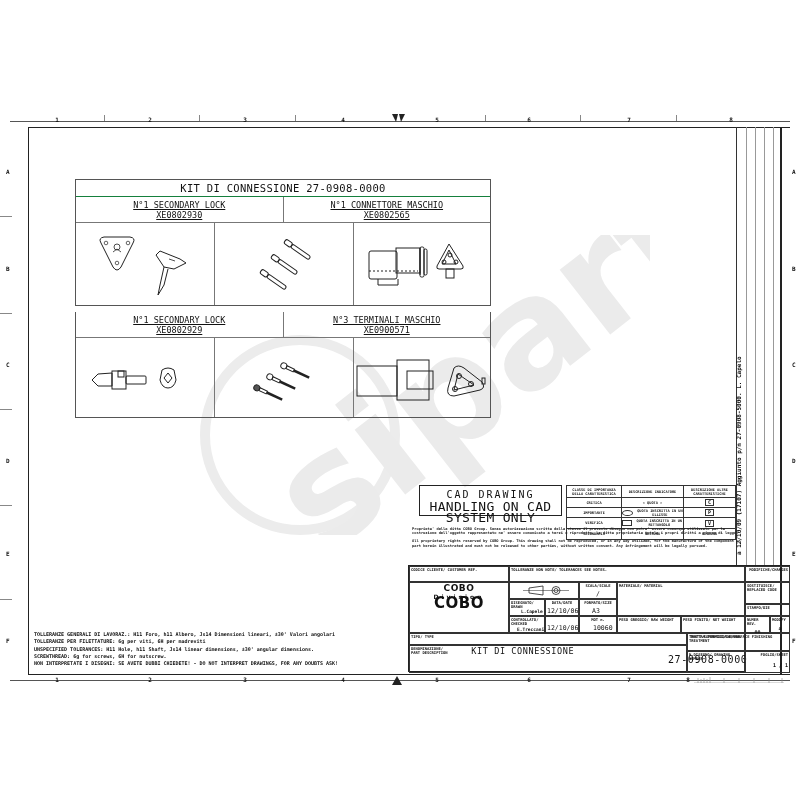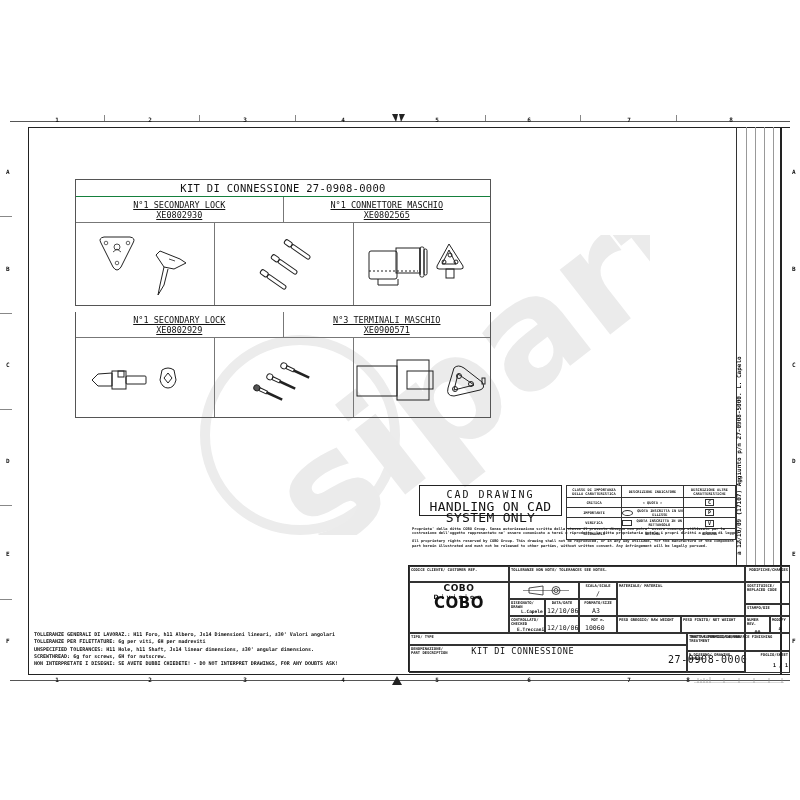--- a/index.html
+++ b/index.html
@@ -340,21 +340,21 @@
   <div class="cell" style="left:100px;top:50px;width:36px;height:17px;">CONTROLLATO/ CHECKED</div>
   <div class="val" style="left:108px;top:61px;font-size:4.5px;font-weight:bold;">E.Treccani</div>
   <div class="cell" style="left:136px;top:50px;width:34px;height:17px;"></div>
   <div class="val" style="left:138px;top:58px;">12/10/06</div>
 
   <div class="cell" style="left:170px;top:16px;width:38px;height:17px;text-align:center;">SCALA/SCALE</div>
   <div class="val" style="left:187px;top:24px;">/</div>
   <div class="cell" style="left:170px;top:33px;width:38px;height:17px;text-align:center;">FORMATO/SIZE</div>
   <div class="val" style="left:183px;top:41px;">A3</div>
   <div class="cell" style="left:170px;top:50px;width:38px;height:17px;text-align:center;">MOT n.</div>
-  <div class="val" style="left:176px;top:58px;">10060</div>
+  <div class="val" style="left:184px;top:58px;">10060</div>
 
   <div class="cell" style="left:208px;top:16px;width:128px;height:34px;">MATERIALE/ MATERIAL</div>
   <div class="cell" style="left:208px;top:50px;width:64px;height:17px;">PESO GREGGIO/ RAW WEIGHT</div>
   <div class="cell" style="left:272px;top:50px;width:64px;height:17px;">PESO FINITO/ NET WEIGHT</div>
 
   <div class="cell" style="left:0;top:67px;width:278px;height:12px;">TIPO/ TYPE</div>
   <div class="cell" style="left:0;top:79px;width:278px;height:28px;">
     <span style="display:inline-block;width:38px;vertical-align:middle;">DENOMINAZIONE/ PART DESCRIPTION</span>
     <span style="font-size:8.5px;font-weight:normal;letter-spacing:.6px;vertical-align:middle;padding-left:20px;">KIT DI CONNESSIONE</span>
   </div>

